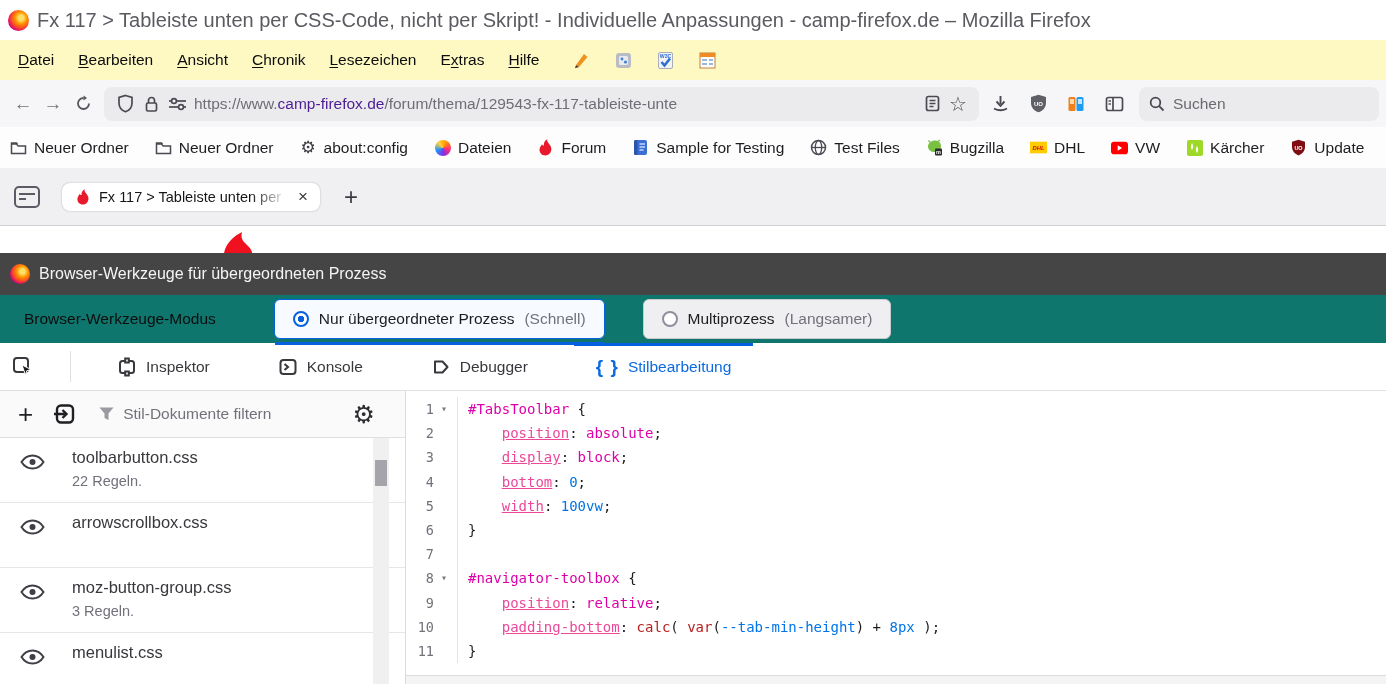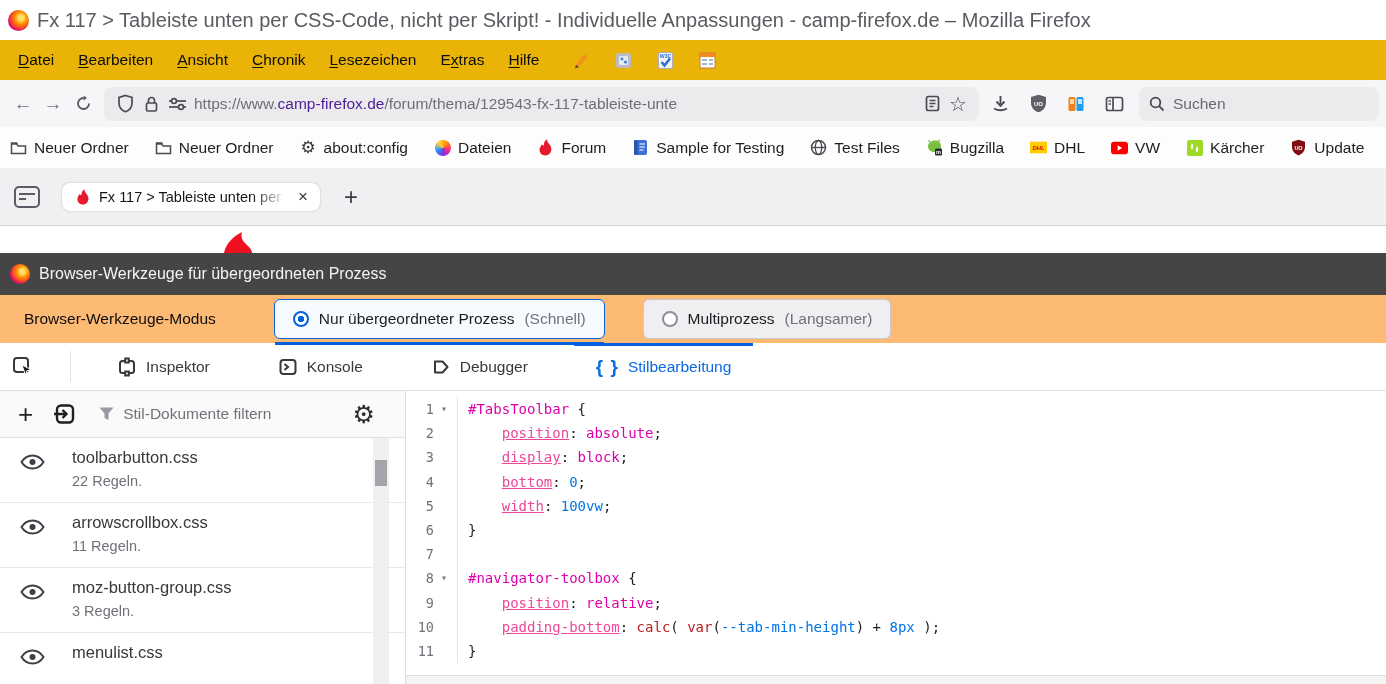--- a/index.html
+++ b/index.html
@@ -7,21 +7,21 @@
               font-family:"Liberation Sans", sans-serif; color:#1d1d20; }
   .window { width:1386px; height:684px; display:flex; flex-direction:column; }
 
   
   .titlebar { height:40px; background:#ffffff; display:flex; align-items:center; padding-left:8px; flex:0 0 auto; }
   .fx-logo { width:21px; height:21px; border-radius:50%;
     background: radial-gradient(circle at 62% 38%, #ffe066 0 14%, #ff9500 32%, #ff4f1f 52%, #d4007e 74%, #7a1bd6 100%); }
   .titlebar-text { margin-left:8px; font-size:20px; color:#5a5a60; white-space:nowrap; }
 
   
-  .menubar { height:40px; background:#eab308; display:flex; align-items:center; padding-left:8px; gap:4px; flex:0 0 auto; }
+  .menubar { height:40px; background:#fef9c3; display:flex; align-items:center; padding-left:8px; gap:4px; flex:0 0 auto; }
   .menu-item { font-size:15.5px; color:#0c0c0d; padding:5px 10px; border-radius:3px; white-space:nowrap; }
   .menu-item .key { text-decoration:underline; text-underline-offset:2px; }
   .menubar-icons { display:flex; align-items:center; gap:22px; margin-left:18px; }
   .mb-ic { width:20px; height:20px; display:flex; align-items:center; justify-content:center; }
 
   
   .navbar { height:47px; background:#f6f6f8; display:flex; align-items:center; padding:0 6px 0 8px; flex:0 0 auto; }
   .nav-btn { width:30px; height:30px; display:flex; align-items:center; justify-content:center;
              font-size:19px; color:#72727a; border-radius:4px; }
   .urlbar { height:34px; width:875px; margin-left:6px; background:#ebebee; border-radius:8px;
@@ -60,21 +60,21 @@
 
   
   .gapstrip { height:27px; background:#ffffff; position:relative; flex:0 0 auto; }
   .page-flame { position:absolute; left:218px; bottom:0; }
 
   
   .toolbox-titlebar { height:42px; background:#454545; display:flex; align-items:center; padding-left:10px; flex:0 0 auto; }
   .toolbox-title { color:#f4f4f4; font-size:16px; margin-left:9px; white-space:nowrap; }
 
   
-  .mode-row { height:48px; background:#fdba74; display:flex; align-items:center; padding-left:24px; flex:0 0 auto; }
+  .mode-row { height:48px; background:#0f766e; display:flex; align-items:center; padding-left:24px; flex:0 0 auto; }
   .mode-label { font-size:15.5px; color:#0c0c0d; }
   .pill { position:relative; display:flex; align-items:center; gap:10px; height:40px; padding:0 18px;
           border-radius:6px; font-size:15.5px; white-space:nowrap; }
   .pill-selected { margin-left:58px; background:#f7fbff; border:1px solid #0561e0; }
   .pill-selected::after { content:""; position:absolute; left:0; right:0; bottom:-7px; height:3px; background:#0561e0; }
   .pill-plain { margin-left:38px; background:#efeff1; border:1px solid #cachec; border:1px solid #c9c9ce; }
   .radio { width:16px; height:16px; border-radius:50%; flex:0 0 auto; }
   .radio-on  { border:2px solid #0561e0; background:radial-gradient(circle, #0561e0 0 36%, #fff 40%); }
   .radio-off { border:2px solid #8f8f9d; background:#fff; }
   .hint { color:#71717a; }
@@ -477,21 +477,20 @@
   </div>
 
   <div class="sheet-item">
     <span class="sheet-eye">
       <svg width="25" height="16" viewBox="0 0 25 16">
                 <path d="M1.5,8 C5,2.5 9,1.5 12.5,1.5 C16,1.5 20,2.5 23.5,8 C20,13.5 16,14.5 12.5,14.5 C9,14.5 5,13.5 1.5,8 Z" stroke="#3f3f46" stroke-width="2" fill="none"></path>
                 <circle cx="12.5" cy="8" r="3" fill="#3f3f46"></circle>
               </svg>
     </span>
     <div class="sheet-name">arrowscrollbox.css</div>
-    <div class="sheet-rules">11 Regeln.</div>
   </div>
 
   <div class="sheet-item">
     <span class="sheet-eye">
       <svg width="25" height="16" viewBox="0 0 25 16">
                 <path d="M1.5,8 C5,2.5 9,1.5 12.5,1.5 C16,1.5 20,2.5 23.5,8 C20,13.5 16,14.5 12.5,14.5 C9,14.5 5,13.5 1.5,8 Z" stroke="#3f3f46" stroke-width="2" fill="none"></path>
                 <circle cx="12.5" cy="8" r="3" fill="#3f3f46"></circle>
               </svg>
     </span>
     <div class="sheet-name">moz-button-group.css</div>

